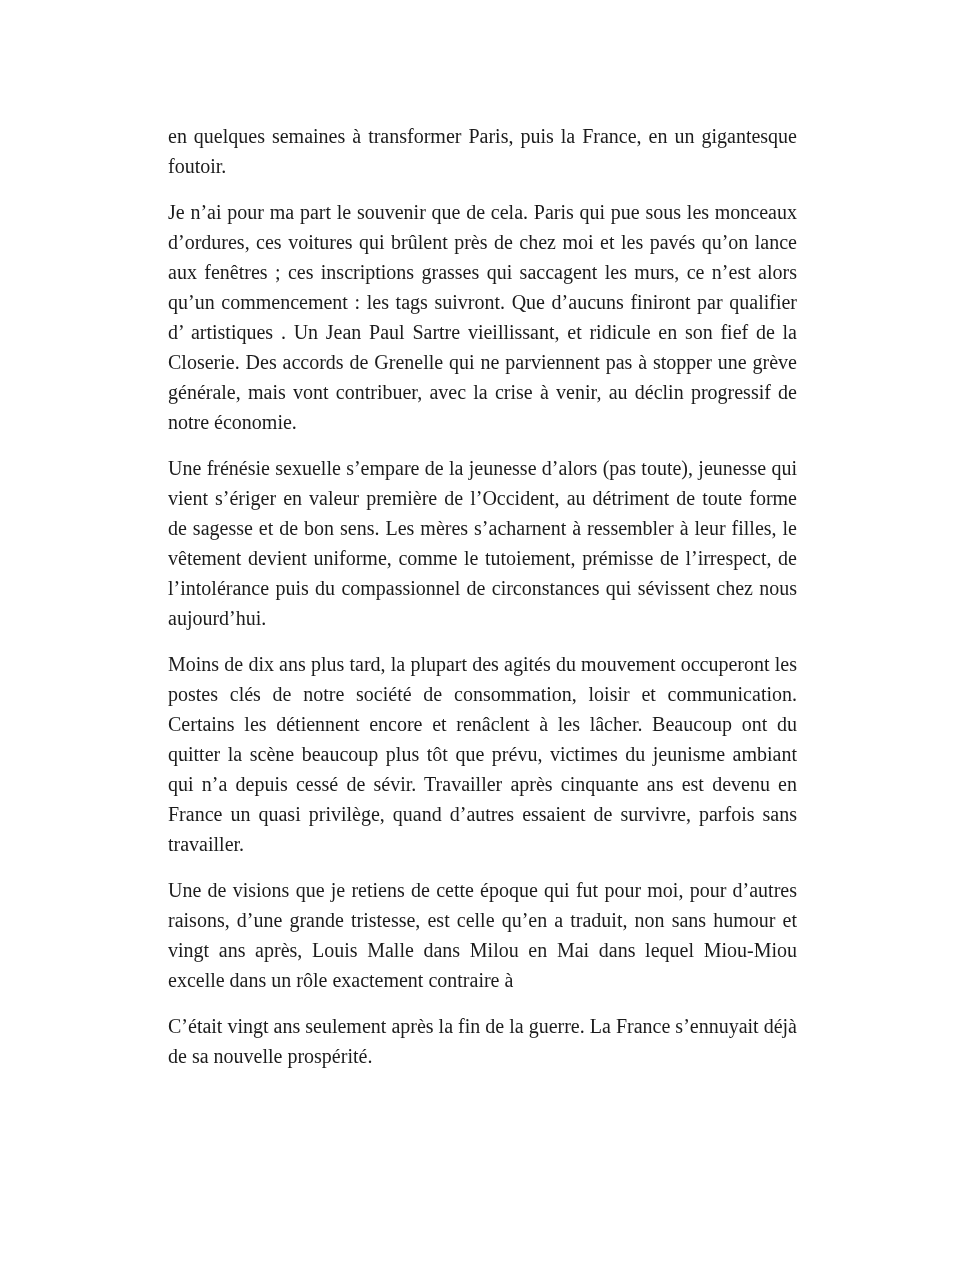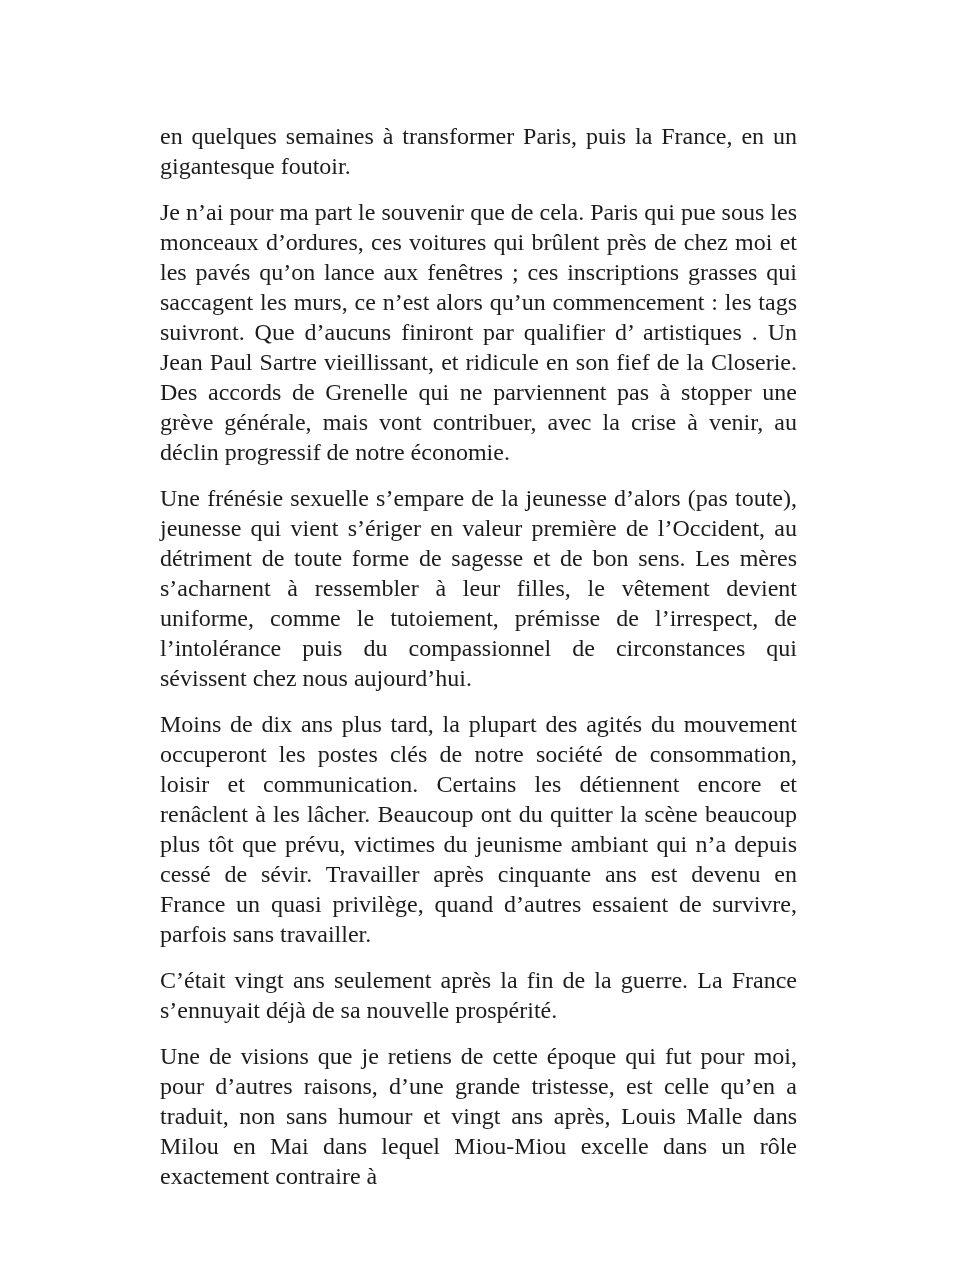--- a/index.html
+++ b/index.html
@@ -19,22 +19,22 @@
     position: absolute;
     inset: 0;
   }
   .content {
     position: absolute;
     left: 160px;
     top: 121px;
     width: 637px;
   }
   p.para {
-    margin: 0 0 16px 0;
-    font-size: 24px;
+    margin: 0 0 16px 8px;
+    font-size: 20px;
     line-height: 30px;
     text-align: justify;
     text-justify: inter-word;
   }
   p.para:last-child {
     margin-bottom: 0;
   }
   .italic {
   }
   .page-number {
@@ -49,16 +49,16 @@
 </style>
 </head>
 <body>
 
 <div class="page">
   <div class="content" id="text-content">
       <p class="para"><span>en quelques semaines à transformer Paris, puis la France, en un gigantesque foutoir.</span></p>
       <p class="para"><span>Je n’ai pour ma part le souvenir que de cela. Paris qui pue sous les monceaux d’ordures, ces voitures qui brûlent près de chez moi et les pavés qu’on lance aux fenêtres ; ces inscriptions grasses qui saccagent les murs, ce n’est alors qu’un commencement : les </span><span class="italic">tags</span><span> suivront. Que d’aucuns finiront par qualifier d’ </span><span class="italic">artistiques</span><span> . Un Jean Paul Sartre vieillissant, et ridicule en son fief de la Closerie. Des accords de Grenelle qui ne parviennent pas à stopper une grève générale, mais vont contribuer, avec la crise à venir, au déclin progressif de notre économie.</span></p>
       <p class="para"><span>Une frénésie sexuelle s’empare de la jeunesse d’alors (pas toute), jeunesse qui vient s’ériger en valeur première de l’Occident, au détriment de toute forme de sagesse et de bon sens. Les mères s’acharnent à ressembler à leur filles, le vêtement devient uniforme, comme le tutoiement, prémisse de l’irrespect, de l’intolérance puis du </span><span class="italic">compassionnel</span><span> de circonstances qui sévissent chez nous aujourd’hui.</span></p>
       <p class="para"><span>Moins de dix ans plus tard, la plupart des agités du mouvement occuperont les postes clés de notre société de consommation, loisir et communication. Certains les détiennent encore et renâclent à les lâcher. Beaucoup ont du quitter la scène beaucoup plus tôt que prévu, victimes du </span><span class="italic">jeunisme</span><span> ambiant qui n’a depuis cessé de sévir. Travailler après cinquante ans est devenu en France un quasi privilège, quand d’autres essaient de survivre, parfois sans travailler.</span></p>
+      <p class="para"><span>Une de visions que je retiens de cette époque qui fut pour moi, pour d’autres raisons, d’une grande tristesse, est celle qu’en a traduit, non sans humour et vingt ans après, Louis Malle dans </span><span class="italic">Milou en Mai</span><span> dans lequel Miou-Miou excelle dans un rôle exactement contraire à</span></p>
       <p class="para"><span>C’était vingt ans seulement après la fin de la guerre. La France </span><span class="italic">s’ennuyait</span><span> déjà de sa nouvelle prospérité.</span></p>
-      <p class="para"><span>Une de visions que je retiens de cette époque qui fut pour moi, pour d’autres raisons, d’une grande tristesse, est celle qu’en a traduit, non sans humour et vingt ans après, Louis Malle dans </span><span class="italic">Milou en Mai</span><span> dans lequel Miou-Miou excelle dans un rôle exactement contraire à</span></p>
     </div>
 </div>
 
 </body></html>

